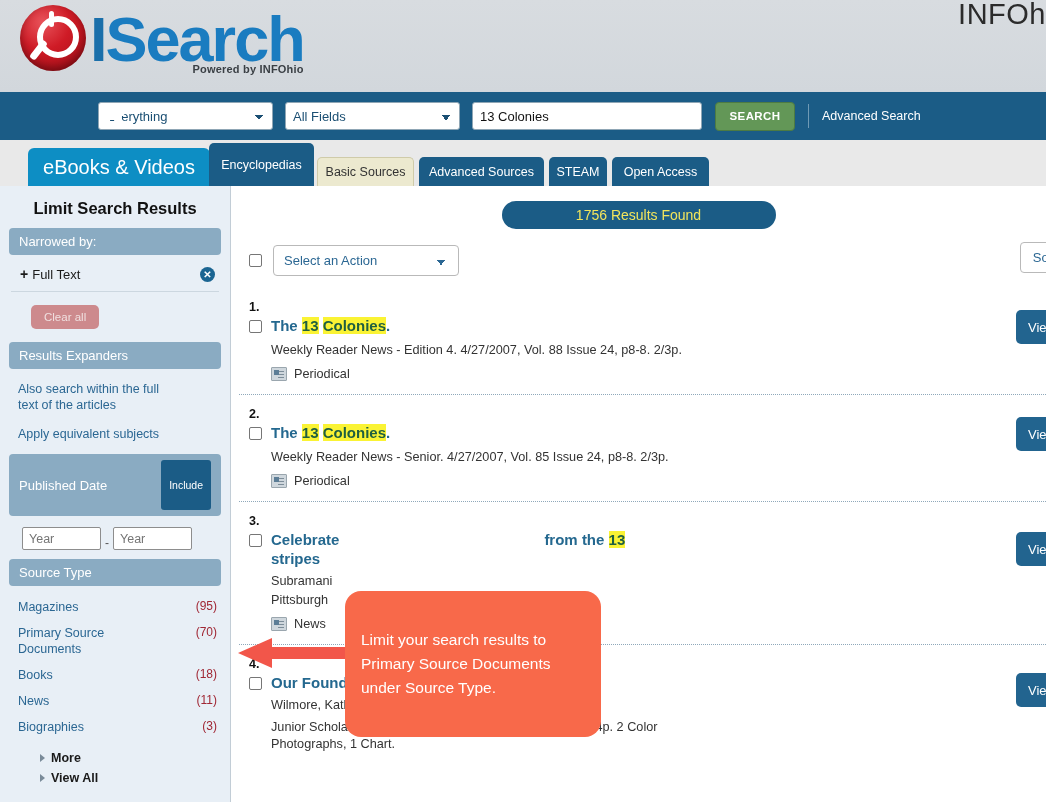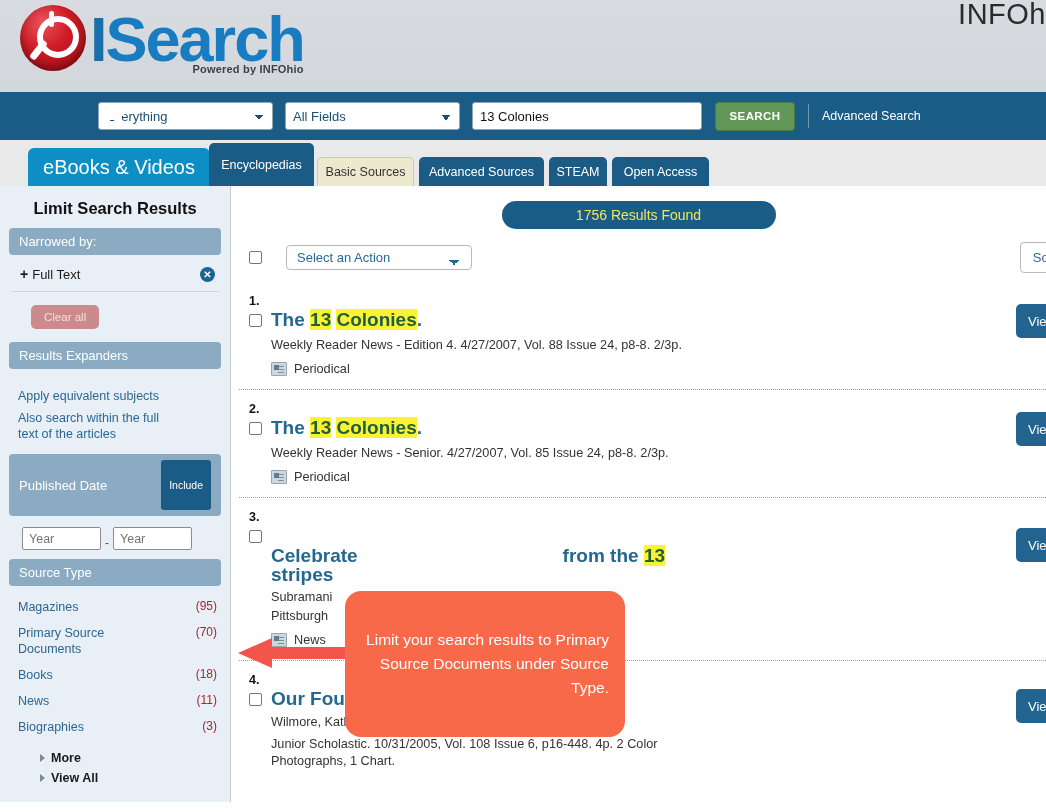--- a/index.html
+++ b/index.html
@@ -215,21 +215,21 @@
   }
   .action-row {
     display: flex; align-items: center;
     padding: 16px 0 0 18px; position: relative;
   }
   .cb {
     width: 13px; height: 13px; border: 1px solid #767676;
     border-radius: 2px; background: #fff; flex: none; cursor: pointer;
   }
   .action-sel {
-    margin-left: 24px; width: 186px; height: 25px;
+    margin-left: 11px; width: 186px; height: 31px;
     border: 1px solid #b9b9b9; border-radius: 4px; background: #fff;
     color: #2b6793; font-size: 13px; padding: 0 26px 0 10px;
     appearance: none; -webkit-appearance: none;
     font-family: "Liberation Sans", sans-serif;
     background-image:
       linear-gradient(45deg, transparent 50%, #2b6793 50%),
       linear-gradient(135deg, #2b6793 50%, transparent 50%);
     background-position: calc(100% - 17px) 14px, calc(100% - 12px) 14px;
     background-size: 5px 5px, 5px 5px;
     background-repeat: no-repeat;
@@ -246,22 +246,22 @@
     padding: 12px 0 13px 10px;
     border-bottom: 1px dotted #8fa8ba;
     margin-left: 8px; margin-right: 0;
   }
   .result:last-child { border-bottom: none; }
   .rnum { font-size: 12.5px; font-weight: bold; color: #111; }
   .rbody { display: flex; margin-top: 2px; }
   .rbody .cb { margin-top: 4px; }
   .rcontent { margin-left: 9px; }
   .rtitle {
-    font-size: 19px; font-weight: bold; color: #24688f;
-    text-decoration: none; cursor: pointer; line-height: 19px; margin-top: 20px;
+    font-size: 15px; font-weight: bold; color: #24688f;
+    text-decoration: none; cursor: pointer; line-height: 19px;
   }
   .hl { background: #faf334; color: #1f5f40; }
   .rmeta { font-size: 12.7px; color: #333; margin-top: 7px; line-height: 17px; }
   .rauthor { font-size: 12.7px; color: #333; margin-top: 6px; }
   .rtype {
     display: flex; align-items: center; gap: 7px;
     font-size: 12.7px; color: #333; margin-top: 8px;
   }
   .doc-ico {
     width: 16px; height: 14px; flex: none;
@@ -284,25 +284,25 @@
     color: #fff; font-size: 13px;
     display: flex; align-items: center; justify-content: flex-start;
     padding-left: 12px; cursor: pointer; overflow: hidden;
     white-space: nowrap;
   }
 
   
   .callout {
     position: absolute;
     left: 345px; top: 591px;
-    width: 280px; height: 146px;
+    width: 256px; height: 146px;
     background: #f8694a;
     border-radius: 16px;
     color: #fff; font-size: 15.5px; line-height: 24px;
-    text-align: right;
+    text-align: left;
     display: flex; align-items: center; justify-content: center;
     padding: 0 16px;
     z-index: 50;
   }
   .callout-arrow {
     position: absolute;
     left: 238px; top: 638px;
     width: 112px; height: 30px;
     z-index: 49;
   }
@@ -373,22 +373,22 @@
       <div class="narrow-row">
         <span class="narrow-label"><span class="plus">+</span><span>Full Text</span></span>
         <span class="x-btn">✕</span>
       </div>
       <button class="clearall">Clear all</button>
 
       <div class="sb-head">
         <span>Results Expanders</span>
       </div>
       <div style="padding:7px 0 9px;">
+        <a class="sb-link" style="max-width:160px;">Also search within the full text of the articles</a>
         <a class="sb-link" style="margin-top:7px;">Apply equivalent subjects</a>
-        <a class="sb-link" style="max-width:160px;">Also search within the full text of the articles</a>
       </div>
 
       <div class="sb-head">
         <span>Published Date</span>
         <span class="include-badge">Include</span>
       </div>
       <div class="year-row">
         <input class="year-in" placeholder="Year" style="">
         <span class="year-dash">-</span>
         <input class="year-in" placeholder="Year" style="">

